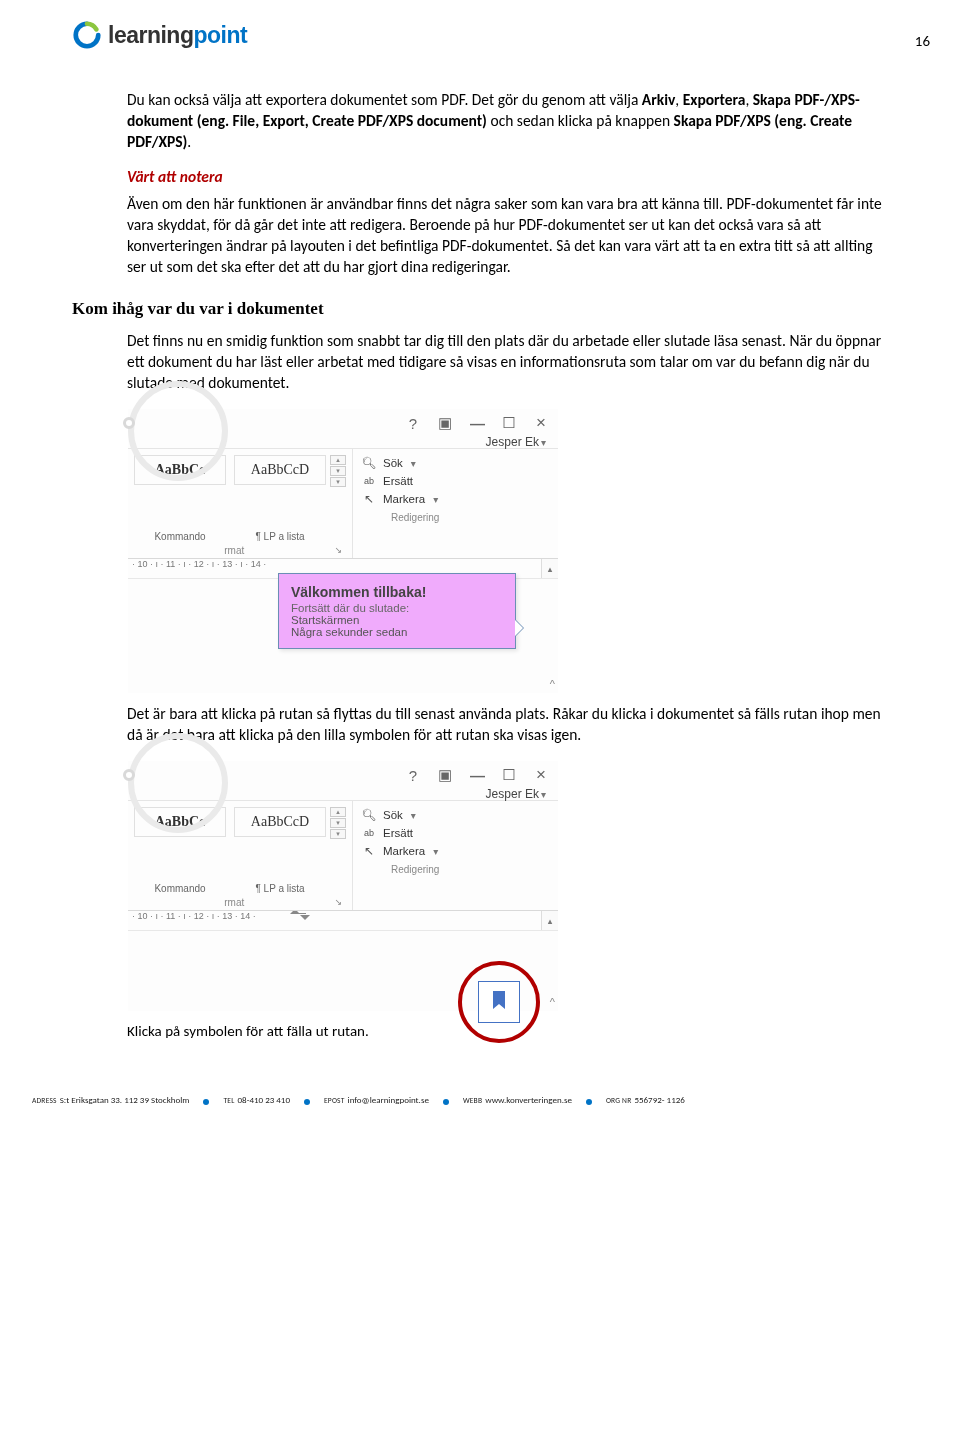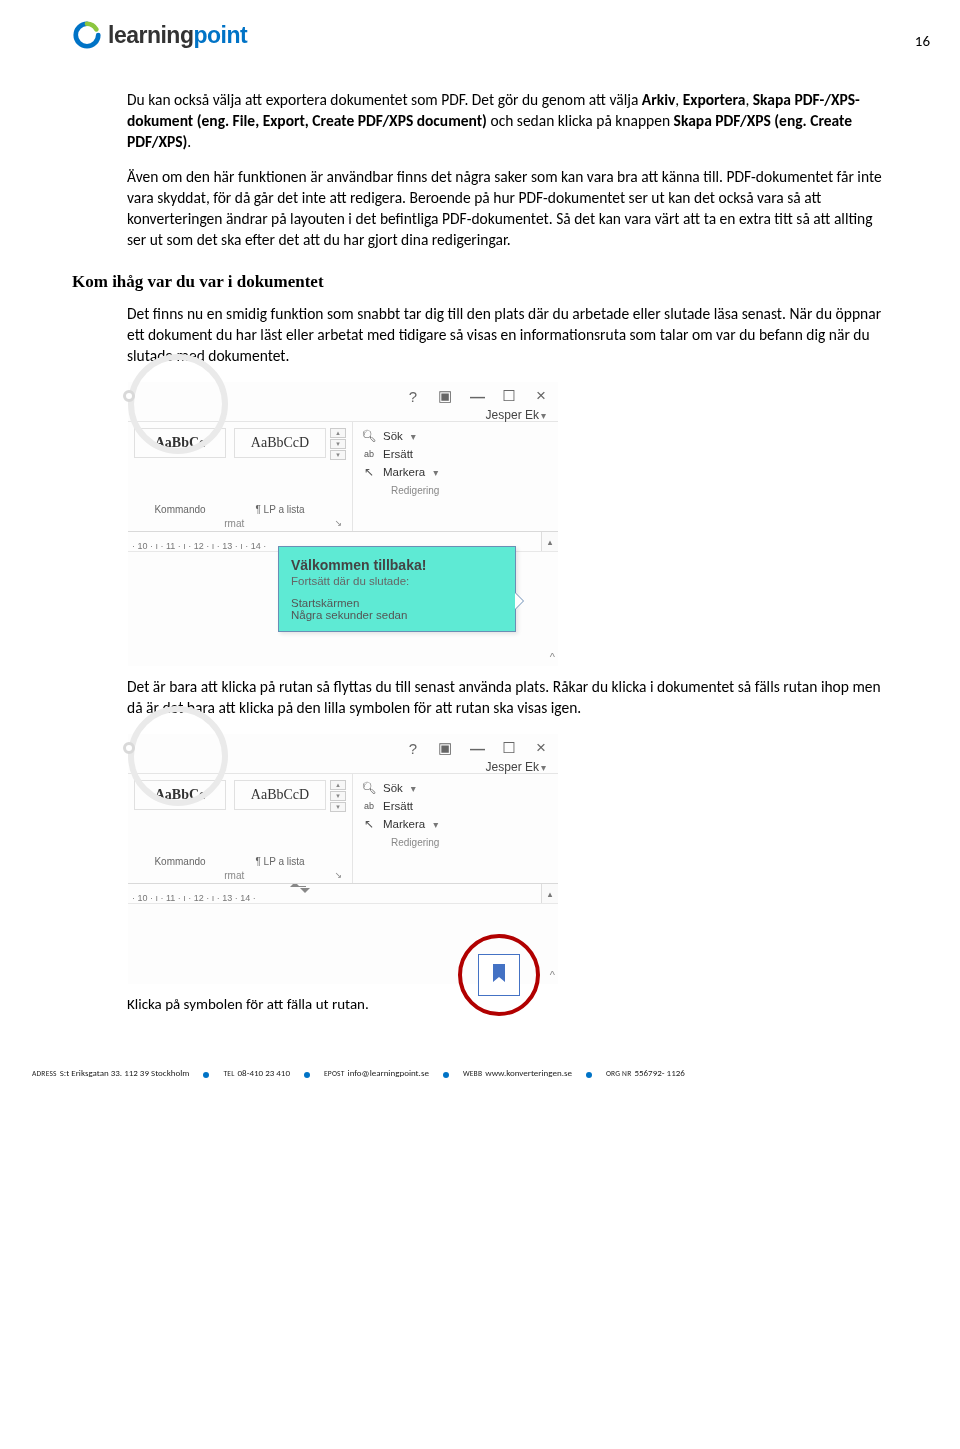--- a/index.html
+++ b/index.html
@@ -130,39 +130,39 @@
   .edit-row { display:flex; align-items:center; gap:6px; height:18px; font-size:11.5px; color:#333;}
   .ei { width:16px; text-align:center; color:#555; font-size:12px;}
   .ruler {
     height: 20px;
     border-bottom: 1px solid #e8e8e8;
     position: relative;
     font-size: 9px;
     color: #777;
     padding-left: 4px;
     display:flex;
-    align-items:flex-end;
+    align-items:flex-start;
     overflow:hidden;
   }
   .ruler-seg { margin-right: 2px; white-space:nowrap; }
   .scroll-arrow { position:absolute; right:0px; top:0; bottom:0; width:17px; border-left:1px solid #ddd; display:flex; align-items:center; justify-content:center; font-size:9px; color:#777; background:#fafafa;}
   .collapse-caret { position:absolute; right:3px; bottom:3px; font-size:11px; color:#888;}
   .ws-doc { position:relative; height: 160px; }
   .callout {
     position: absolute;
     left: 150px;
     right: 42px;
     top: -6px;
-    background: #5eead4;
+    background: #f0abfc;
     border: 1px solid #6b8eb5;
     padding: 10px 12px 10px 12px;
     box-shadow: 2px 2px 4px rgba(0,0,0,0.1);
   }
   .callout-title { font-weight:600; font-size:14px; color:#444; margin-bottom:2px; }
-  .callout-sub { font-size:11.5px; color:#666; margin-bottom:10px; }
+  .callout-sub { font-size:11.5px; color:#666; }
   .callout-line { font-size:11.5px; color:#555; }
   .callout-pointer {
     position:absolute;
     right:-8px;
     top: 46px;
     width:0;height:0;
     border-top:8px solid transparent;
     border-bottom:8px solid transparent;
     border-left:8px solid #fff;
     filter: drop-shadow(1px 0 0 #6b8eb5);
@@ -236,20 +236,21 @@
     </span>
     <span class="logo-text">
       <span class="logo-learning">learning</span><span class="logo-point">point</span>
     </span>
   </div>
 
   <p class="para">
     <span>Du kan också välja att exportera dokumentet som PDF. Det gör du genom att välja </span><span class="bold">Arkiv</span><span>, </span><span class="bold">Exportera</span><span>, </span><span class="bold">Skapa PDF-/XPS-dokument (eng. File, Export, Create PDF/XPS document)</span><span> och sedan klicka på knappen </span><span class="bold">Skapa PDF/XPS (eng. Create PDF/XPS)</span><span>.</span>
   </p>
 
+  <div class="note-heading">Värt att notera</div>
 
   <p class="para">Även om den här funktionen är användbar finns det några saker som kan vara bra att känna till. PDF-dokumentet får inte vara skyddat, för då går det inte att redigera. Beroende på hur PDF-dokumentet ser ut kan det också vara så att konverteringen ändrar på layouten i det befintliga PDF-dokumentet. Så det kan vara värt att ta en extra titt så att allting ser ut som det ska efter det att du har gjort dina redigeringar.</p>
 
   <div class="h2">Kom ihåg var du var i dokumentet</div>
 
   <p class="para">Det finns nu en smidig funktion som snabbt tar dig till den plats där du arbetade eller slutade läsa senast. När du öppnar ett dokument du har läst eller arbetat med tidigare så visas en informationsruta som talar om var du befann dig när du slutade med dokumentet.</p>
 
   <div class="word-shot" style="height:286px;">
     <div class="ws-top">
       <div class="ws-arc"></div>

